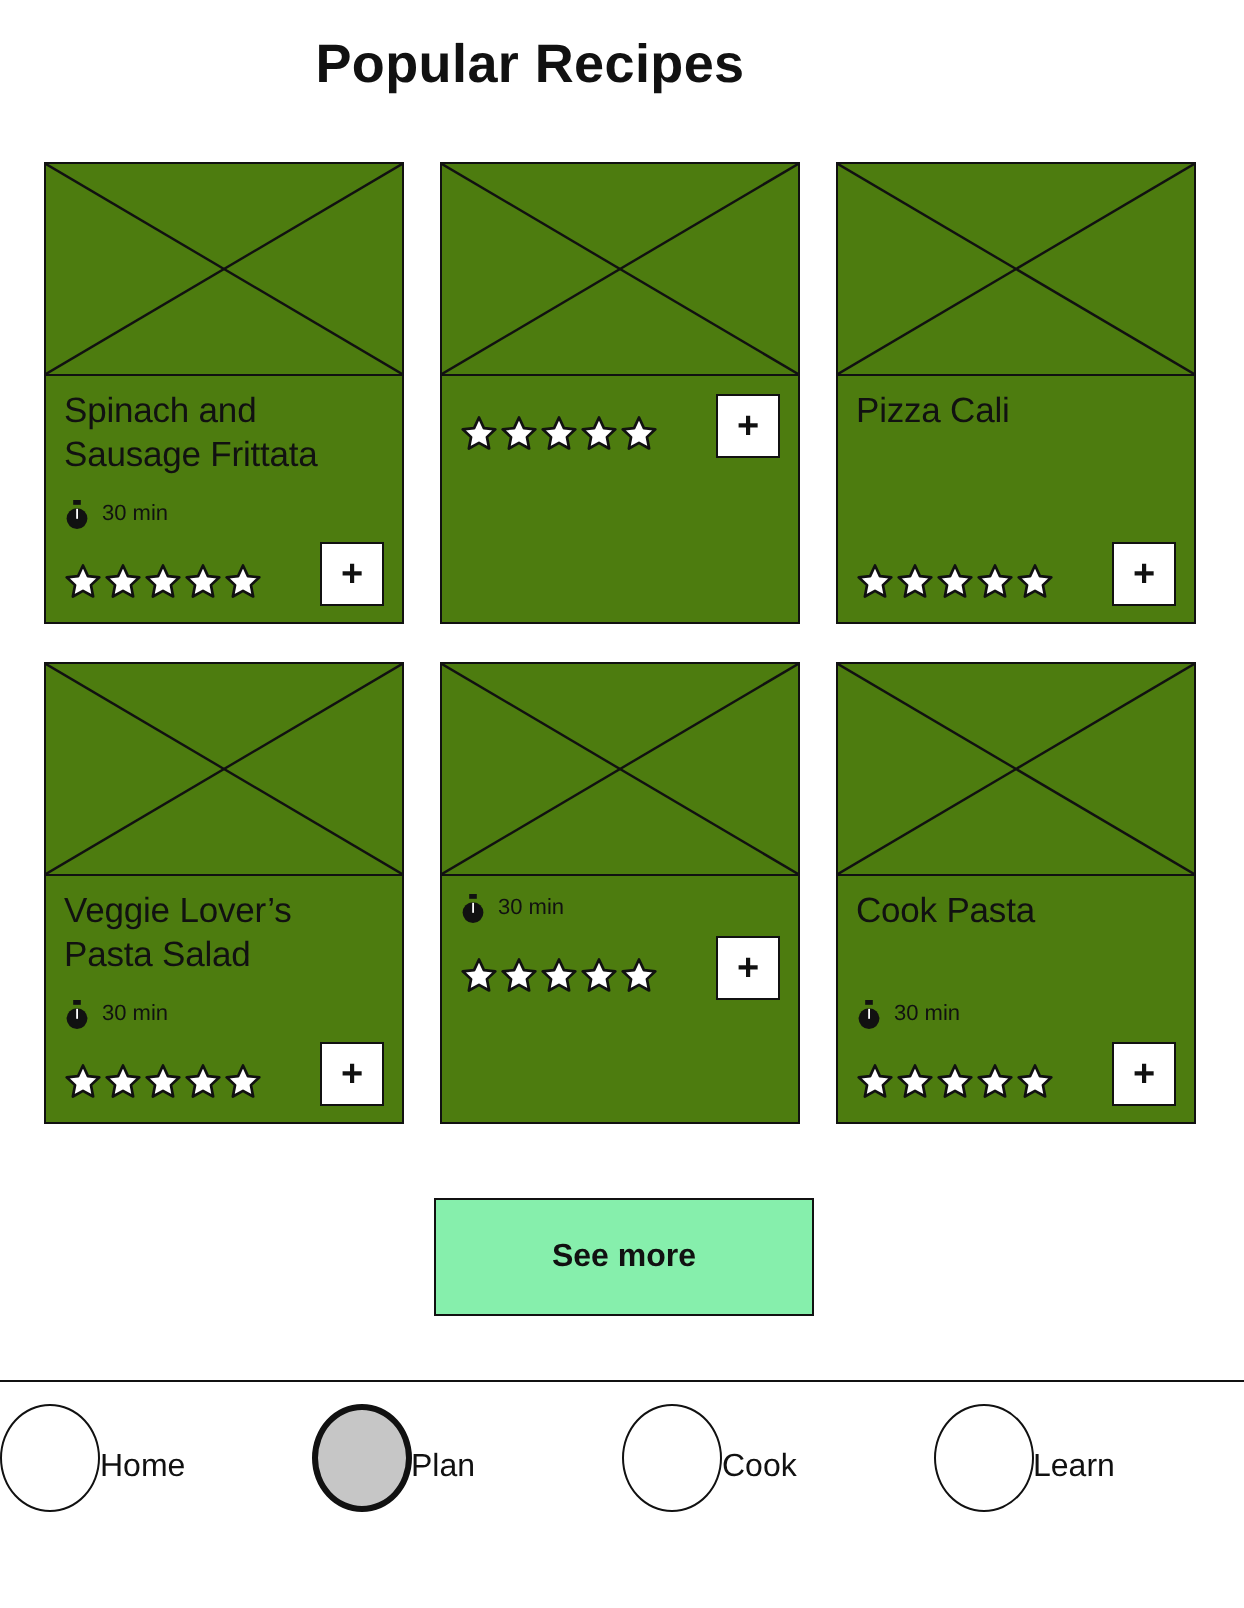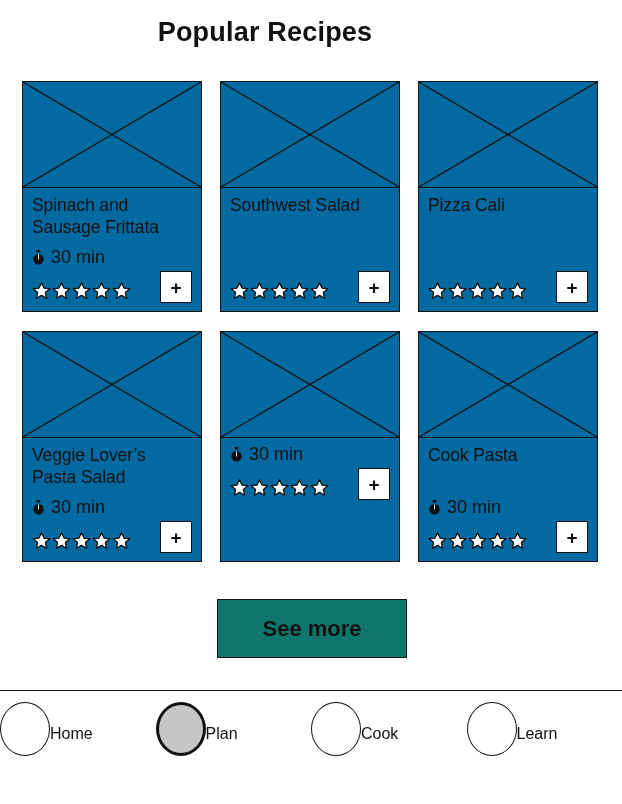--- a/index.html
+++ b/index.html
@@ -38,21 +38,21 @@
     display: flex;
     flex-wrap: wrap;
     gap: 19px 18px;
   }
 
   .card {
     width: 180px;
     height: 231px;
     box-sizing: border-box;
     border: 1.6px solid #111111;
-    background: #0369a1;
+    background: #4d7c0f;
     display: flex;
     flex-direction: column;
   }
 
   
   .card-image {
     height: 105px;
     border-bottom: 1.6px solid #111111;
     position: relative;
     overflow: hidden;
@@ -88,21 +88,21 @@
     margin-bottom: 3px;
     height: 18px;
   }
   .stopwatch-icon {
     width: 13px;
     height: 15px;
     display: block;
     flex: 0 0 auto;
   }
   .card-time {
-    font-size: 18px;
+    font-size: 11px;
     color: #111111;
     line-height: 1;
   }
 
   .card-footer {
     display: flex;
     align-items: flex-end;
     justify-content: space-between;
     height: 34px;
   }
@@ -139,25 +139,25 @@
 
   
   .see-more {
     position: absolute;
     top: 599px;
     left: 217px;
     width: 190px;
     height: 59px;
     box-sizing: border-box;
     border: 1.6px solid #111111;
-    background: #0f766e;
+    background: #86efac;
     display: flex;
     align-items: center;
     justify-content: center;
-    font-size: 22px;
+    font-size: 16px;
     font-weight: bold;
     color: #111111;
     font-family: "Liberation Sans", sans-serif;
     cursor: pointer;
   }
 
   
   .nav-divider {
     position: absolute;
     top: 690px;
@@ -255,21 +255,20 @@
       </div>
     </div>
     <div class="card">
       <div class="card-image">
         <svg viewBox="0 0 180 105" preserveAspectRatio="none">
           <line x1="0" y1="0" x2="180" y2="105" stroke="#111111" stroke-width="1.2" vector-effect="non-scaling-stroke"></line>
           <line x1="180" y1="0" x2="0" y2="105" stroke="#111111" stroke-width="1.2" vector-effect="non-scaling-stroke"></line>
         </svg>
       </div>
       <div class="card-body">
-        <div class="card-title">Southwest Salad</div>
         <div class="card-footer">
           <div class="stars">
             <span class="star-wrap">
               <svg class="star" viewBox="0 0 24 24" aria-hidden="true">
                 <polygon points="12,2.2 15.1,8.9 22.3,9.7 17,14.6 18.4,21.8 12,18.2 5.6,21.8 7,14.6 1.7,9.7 8.9,8.9" fill="#ffffff" stroke="#111111" stroke-width="1.7" stroke-linejoin="round"></polygon>
               </svg>
             </span>
             <span class="star-wrap">
               <svg class="star" viewBox="0 0 24 24" aria-hidden="true">
                 <polygon points="12,2.2 15.1,8.9 22.3,9.7 17,14.6 18.4,21.8 12,18.2 5.6,21.8 7,14.6 1.7,9.7 8.9,8.9" fill="#ffffff" stroke="#111111" stroke-width="1.7" stroke-linejoin="round"></polygon>

